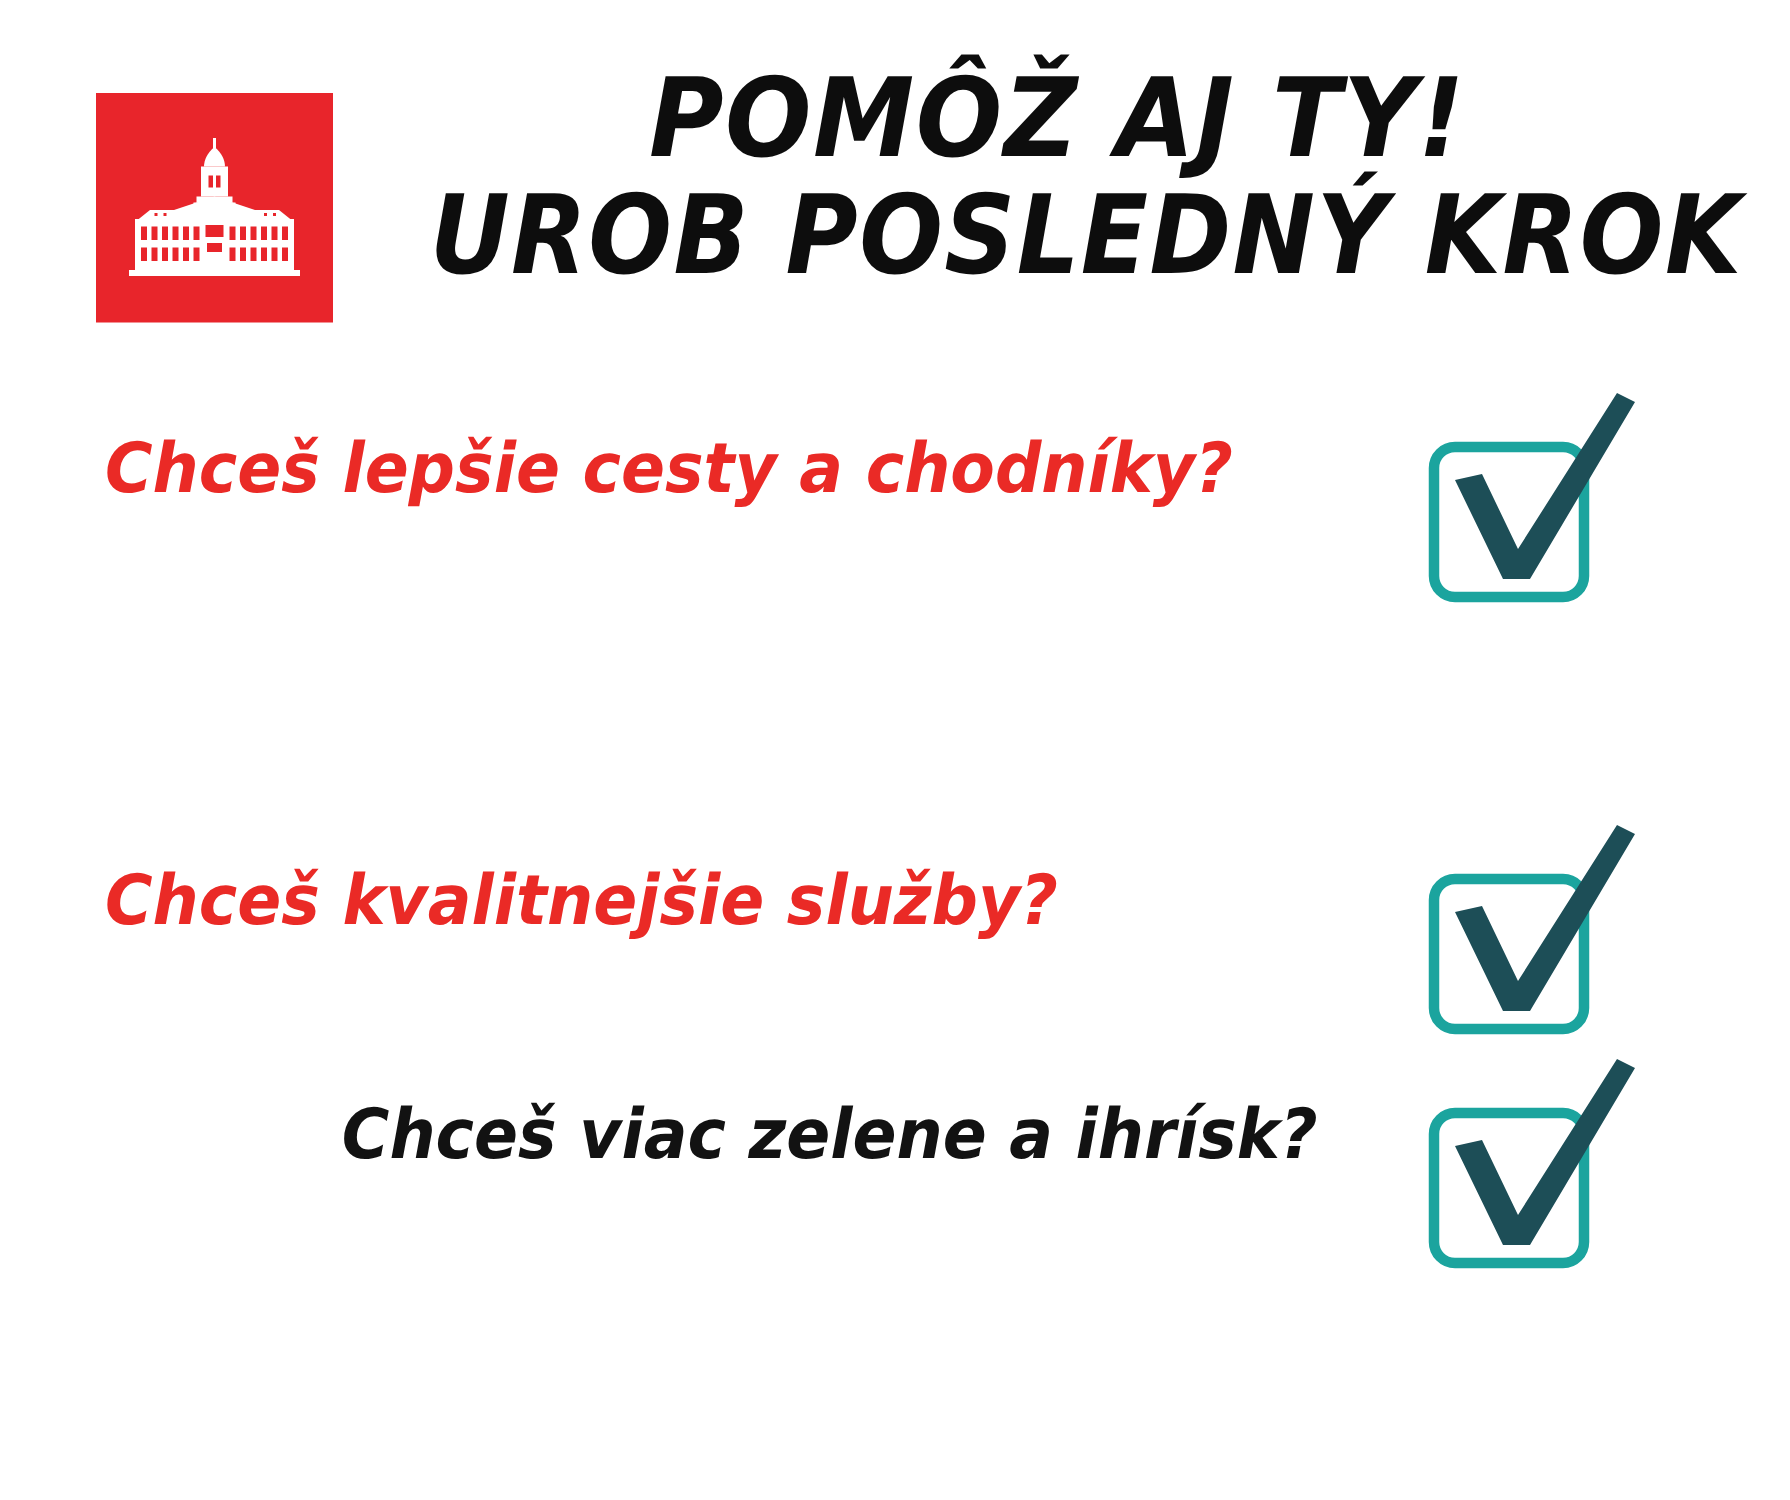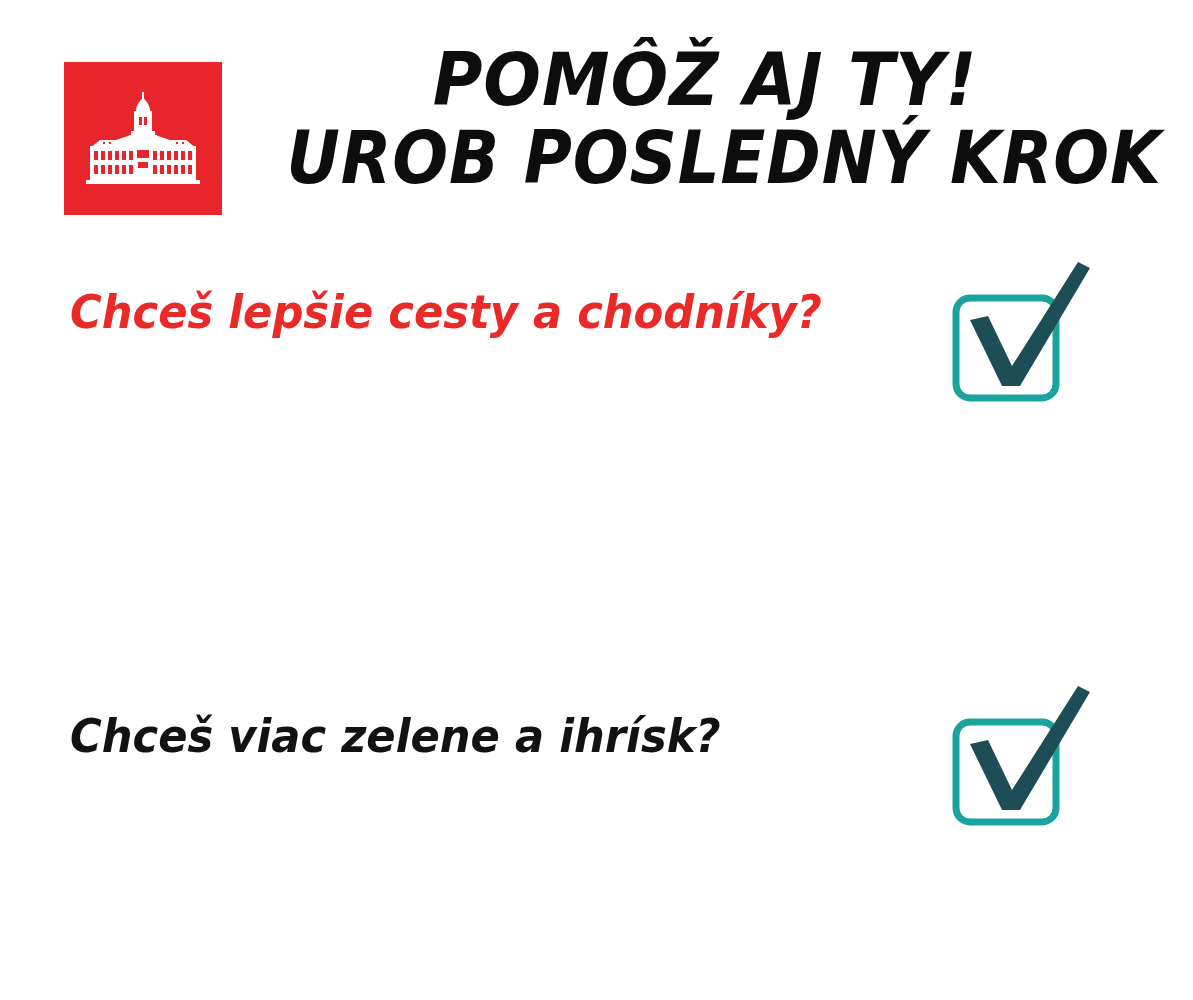--- a/index.html
+++ b/index.html
@@ -86,21 +86,21 @@
     position: absolute;
     left: 0;
     width: 1193px;
     height: 144px;
     display: flex;
     align-items: center;
   }
   .row-0 { top: 0px; }
   .row-1 { top: 144px; }
   .row-2 { top: 288px; }
-  .row-3 { top: 424px; }
+  .row-3 { top: 444px; text-align: right; }
   .row-4 { top: 576px; }
 
   .question {
     position: absolute;
     left: 70px;
     width: 860px;
     font-family: "DejaVu Sans", sans-serif;
     font-weight: bold;
     font-style: italic;
     font-size: 46px;
@@ -227,20 +227,29 @@
       <div class="question q-red">Chceš lepšie cesty a chodníky?</div>
       <div class="checkbox-wrap">
         <svg viewBox="0 0 160 125" xmlns="http://www.w3.org/2000/svg">
           <rect class="cb-box" x="6" y="40" width="100" height="100" rx="14" ry="14"></rect>
           <path class="cb-tick" d="M20 62 L 38 58 L 62 108 L 128 4 L 140 10 L 70 128 L 52 128 Z"></path>
         </svg>
       </div>
     </div>
 
 
+    <div class="check-row row-2">
+      <div class="question q-red">Chceš kvalitnejšie služby?</div>
+      <div class="checkbox-wrap">
+        <svg viewBox="0 0 160 125" xmlns="http://www.w3.org/2000/svg">
+          <rect class="cb-box" x="6" y="40" width="100" height="100" rx="14" ry="14"></rect>
+          <path class="cb-tick" d="M20 62 L 38 58 L 62 108 L 128 4 L 140 10 L 70 128 L 52 128 Z"></path>
+        </svg>
+      </div>
+    </div>
 
     <div class="check-row row-3">
       <div class="question q-black">Chceš viac zelene a ihrísk?</div>
       <div class="checkbox-wrap">
         <svg viewBox="0 0 160 125" xmlns="http://www.w3.org/2000/svg">
           <rect class="cb-box" x="6" y="40" width="100" height="100" rx="14" ry="14"></rect>
           <path class="cb-tick" d="M20 62 L 38 58 L 62 108 L 128 4 L 140 10 L 70 128 L 52 128 Z"></path>
         </svg>
       </div>
     </div>

